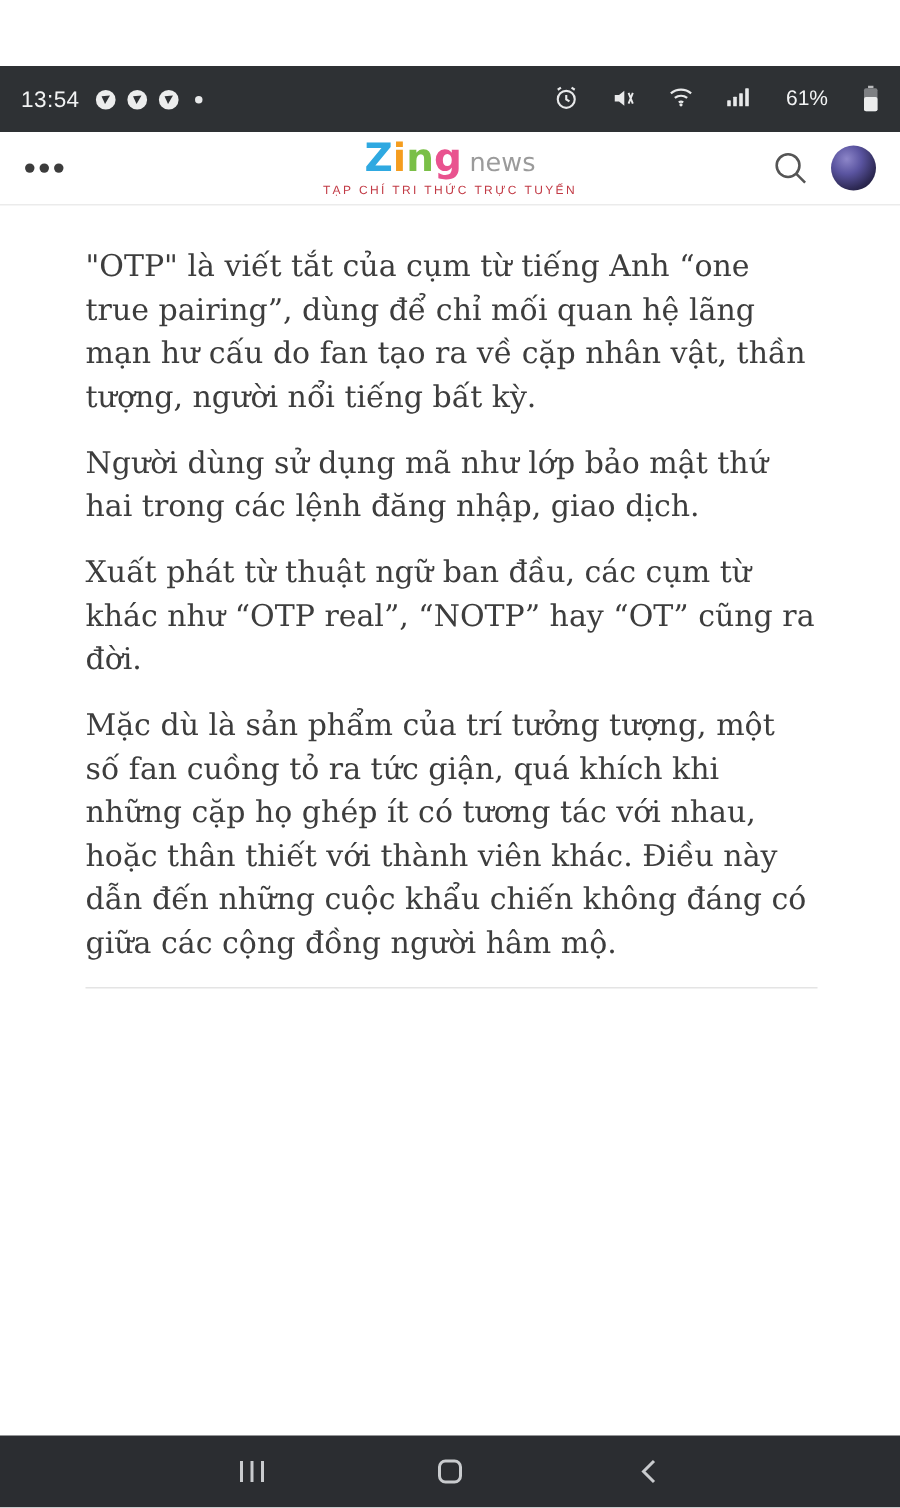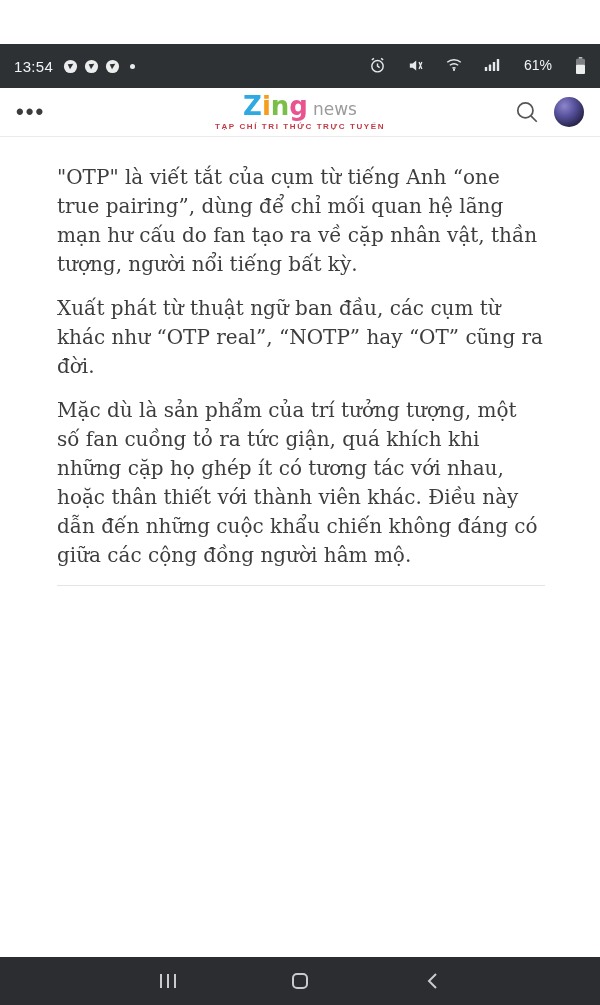--- a/index.html
+++ b/index.html
@@ -27,21 +27,21 @@
   }
   .menu-dots{font-size:22px;color:#3c3c3c;letter-spacing:2px;line-height:10px;
     font-weight:bold;cursor:pointer;width:44px;}
   .logo-wrap{position:absolute;left:0;right:0;top:0;bottom:0;
     display:flex;flex-direction:column;align-items:center;justify-content:center;pointer-events:none;}
   .logo-line{display:flex;align-items:baseline;}
   .logo-zing{font-family:"DejaVu Sans",sans-serif;font-weight:bold;font-size:26px;line-height:24px;
     text-shadow:-1px -1px 0 #fff,1px -1px 0 #fff,-1px 1px 0 #fff,1px 1px 0 #fff;}
   .l0{color:#2fa9e1;} .l1{color:#f59d1e;} .l2{color:#7abf47;} .l3{color:#e9538f;}
   .logo-news{font-family:"DejaVu Sans",sans-serif;font-size:17px;color:#9b9b9b;margin-left:5px;font-weight:400;}
-  .logo-tagline{font-size:8px;font-weight:bold;color:#c23a45;letter-spacing:1.6px;margin-top:3px;}
+  .logo-tagline{font-size:8px;font-weight:normal;color:#c23a45;letter-spacing:1.6px;margin-top:3px;}
   .header-right{margin-left:auto;display:flex;align-items:center;gap:14px;}
   .search-btn{width:26px;height:26px;cursor:pointer;}
   .avatar{width:30px;height:30px;border-radius:50%;cursor:pointer;
     background:radial-gradient(circle at 35% 30%,#8d86c9 0%,#5a54a0 35%,#2e2a55 70%,#141126 100%);}
   
   .article{padding:26px 56px 0 57px;}
   .article p{
     margin:0 0 15px 0;font-family:"DejaVu Serif","Liberation Serif",serif;
     font-size:20px;line-height:29px;color:#3d3d3d;text-align:left;
   }
@@ -123,20 +123,21 @@
     <svg class="search-btn" viewBox="0 0 24 24" fill="none" stroke="#555" stroke-width="1.6">
         <circle cx="10.5" cy="10.5" r="7"></circle>
         <path d="M15.6 15.6 L21 21"></path>
       </svg>
     <div class="avatar"></div>
   </div>
 </div>
 
 <div class="article">
   <p>"OTP" là viết tắt của cụm từ tiếng Anh “one true pairing”, dùng để chỉ mối quan hệ lãng mạn hư cấu do fan tạo ra về cặp nhân vật, thần tượng, người nổi tiếng bất kỳ.</p>
+  <p>Người dùng sử dụng mã như lớp bảo mật thứ hai trong các lệnh đăng nhập, giao dịch.</p>
   <p>Xuất phát từ thuật ngữ ban đầu, các cụm từ khác như “OTP real”, “NOTP” hay “OT” cũng ra đời.</p>
   <p>Mặc dù là sản phẩm của trí tưởng tượng, một số fan cuồng tỏ ra tức giận, quá khích khi những cặp họ ghép ít có tương tác với nhau, hoặc thân thiết với thành viên khác. Điều này dẫn đến những cuộc khẩu chiến không đáng có giữa các cộng đồng người hâm mộ.</p>
 </div>
 
 <div class="divider"></div>
 
 <div class="nav-bar">
   <div class="nav-btn">
     <svg width="20" height="16" viewBox="0 0 20 16" stroke="#c9cbce" stroke-width="2" fill="none">
         <path d="M3 1v14M10 1v14M17 1v14"></path>

